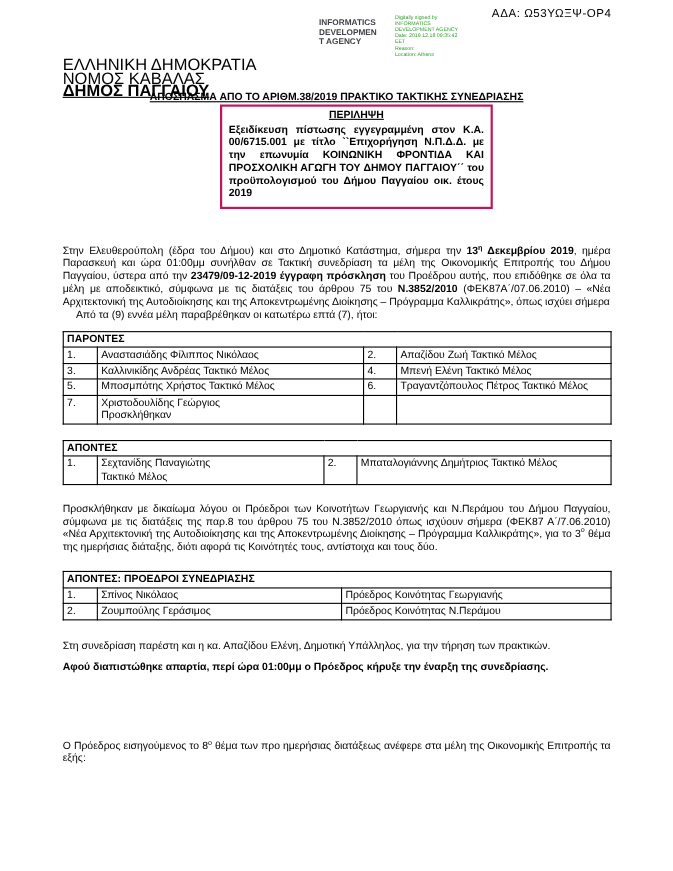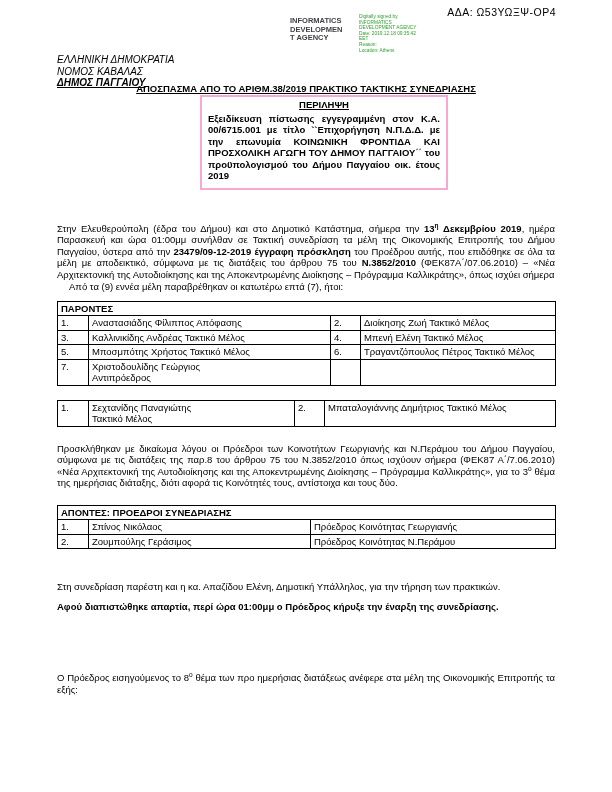--- a/index.html
+++ b/index.html
@@ -14,41 +14,41 @@
   .sig-agency {
     position:absolute; left:290px; top:17px;
     font-size:7.5px; font-weight:bold; color:#3f3f49; line-height:8.5px;
   }
   .sig-stamp {
     position:absolute; left:359px; top:14px;
     font-size:4.8px; color:#2f9e2f; line-height:5.6px;
   }
   .authority {
     position:absolute; left:57px; top:54px;
-    font-size:10px; line-height:11.5px;font-style:italic;
+    font-size:15px; line-height:11.5px;
   }
   .authority .muni { font-weight:bold; text-decoration:underline; }
   .content {
     position:absolute; left:57px; top:80px; width:498px;
     font-size:9.5px; line-height:11.5px;
   }
   .doc-title { text-align:center; font-weight:bold; margin-top:3px; line-height:12px; }
   .doc-title div { text-decoration:underline; }
   .decision-no { font-weight:bold; margin-top:11px; }
   .summary-box {
     width:232px; margin-left:143px; margin-top:0;
-    border:2px solid #f9a8d4; padding:2px 6px 6px 6px;
+    border:2px solid #be185d; padding:2px 6px 6px 6px;
     font-weight:bold; text-align:justify;
   }
   .summary-box .sum-title { text-align:center; text-decoration:underline; margin-bottom:2px; }
   .para { text-align:justify; }
   .p1 { margin-top:33px; }
   .p2 { margin-top:1px; text-indent:12px; text-align:left; }
   .p3 { margin-top:16px; }
-  .p4 { margin-top:32px; }
+  .p4 { margin-top:18px; }
   .p5 { margin-top:8px; font-weight:bold; }
   .p6 { margin-top:60px; }
   .b { font-weight:bold; }
   sup.sp { font-size:6.5px; line-height:0; }
   table { border-collapse:collapse; table-layout:fixed; width:498px; }
   .t-parontes { margin-top:8px; }
   .t-apontes  { margin-top:14px; }
   .t-proedroi { margin-top:16px; }
   th, td {
     border:1px solid #000; padding:1px 3px; vertical-align:top;
@@ -108,53 +108,56 @@
           <col style="width:242px">
           <col style="width:30px">
           <col style="width:195px">
         </colgroup>
       <tbody>
           <tr>
         <th class="tbl-title" colspan="4">ΠΑΡΟΝΤΕΣ</th>
       </tr>
       <tr>
         <td>1.</td>
-        <td><span>Αναστασιάδης Φίλιππος</span> <span>Απόφασης</span></td>
+        <td><span>Αναστασιάδης Φίλιππος</span> <span>Νικόλαος</span></td>
         <td>2.</td>
-        <td><span>Διοίκησης Ζωή</span> <span>Τακτικό Μέλος</span></td>
+        <td><span>Απαζίδου Ζωή</span> <span>Τακτικό Μέλος</span></td>
       </tr>
       <tr>
         <td>3.</td>
         <td><span>Καλλινικίδης Ανδρέας</span> <span>Τακτικό Μέλος</span></td>
         <td>4.</td>
         <td><span>Μπενή Ελένη</span> <span>Τακτικό Μέλος</span></td>
       </tr>
       <tr>
         <td>5.</td>
         <td><span>Μποσμπότης Χρήστος</span> <span>Τακτικό Μέλος</span></td>
         <td>6.</td>
         <td><span>Τραγαντζόπουλος Πέτρος</span> <span>Τακτικό Μέλος</span></td>
       </tr>
       <tr>
         <td>7.</td>
-        <td><span>Χριστοδουλίδης Γεώργιος</span> <span class="role-block">Αντιπρόεδρος</span></td>
+        <td><span>Χριστοδουλίδης Γεώργιος</span> <span class="role-block">Προσκλήθηκαν</span></td>
         <td></td>
         <td><span></span> <span></span></td>
       </tr>
     </tbody>
       </table>
 
     <table class="t-apontes">
       <colgroup>
           <col style="width:31px">
           <col style="width:206px">
           <col style="width:30px">
           <col style="width:231px">
         </colgroup>
       <tbody>
+          <tr>
+        <th class="tbl-title" colspan="4">ΑΠΟΝΤΕΣ</th>
+      </tr>
       <tr>
         <td>1.</td>
         <td><span>Σεχτανίδης Παναγιώτης</span> <span class="role-block">Τακτικό Μέλος</span></td>
         <td>2.</td>
         <td><span>Μπαταλογιάννης Δημήτριος</span> <span>Τακτικό Μέλος</span></td>
       </tr>
     </tbody>
       </table>
 
     <div class="para p3"><span>Προσκλήθηκαν με δικαίωμα λόγου οι Πρόεδροι των Κοινοτήτων Γεωργιανής και Ν.Περάμου του Δήμου Παγγαίου, σύμφωνα με τις διατάξεις της παρ.8 του άρθρου 75 του Ν.3852/2010 όπως ισχύουν σήμερα (ΦΕΚ87 Α΄/7.06.2010) «Νέα Αρχιτεκτονική της Αυτοδιοίκησης και της Αποκεντρωμένης Διοίκησης – Πρόγραμμα Καλλικράτης», για το </span><span>3</span><sup class="sp">ο</sup><span> θέμα της ημερήσιας διάταξης, διότι αφορά τις Κοινότητές τους, αντίστοιχα και τους δύο.</span></div>

